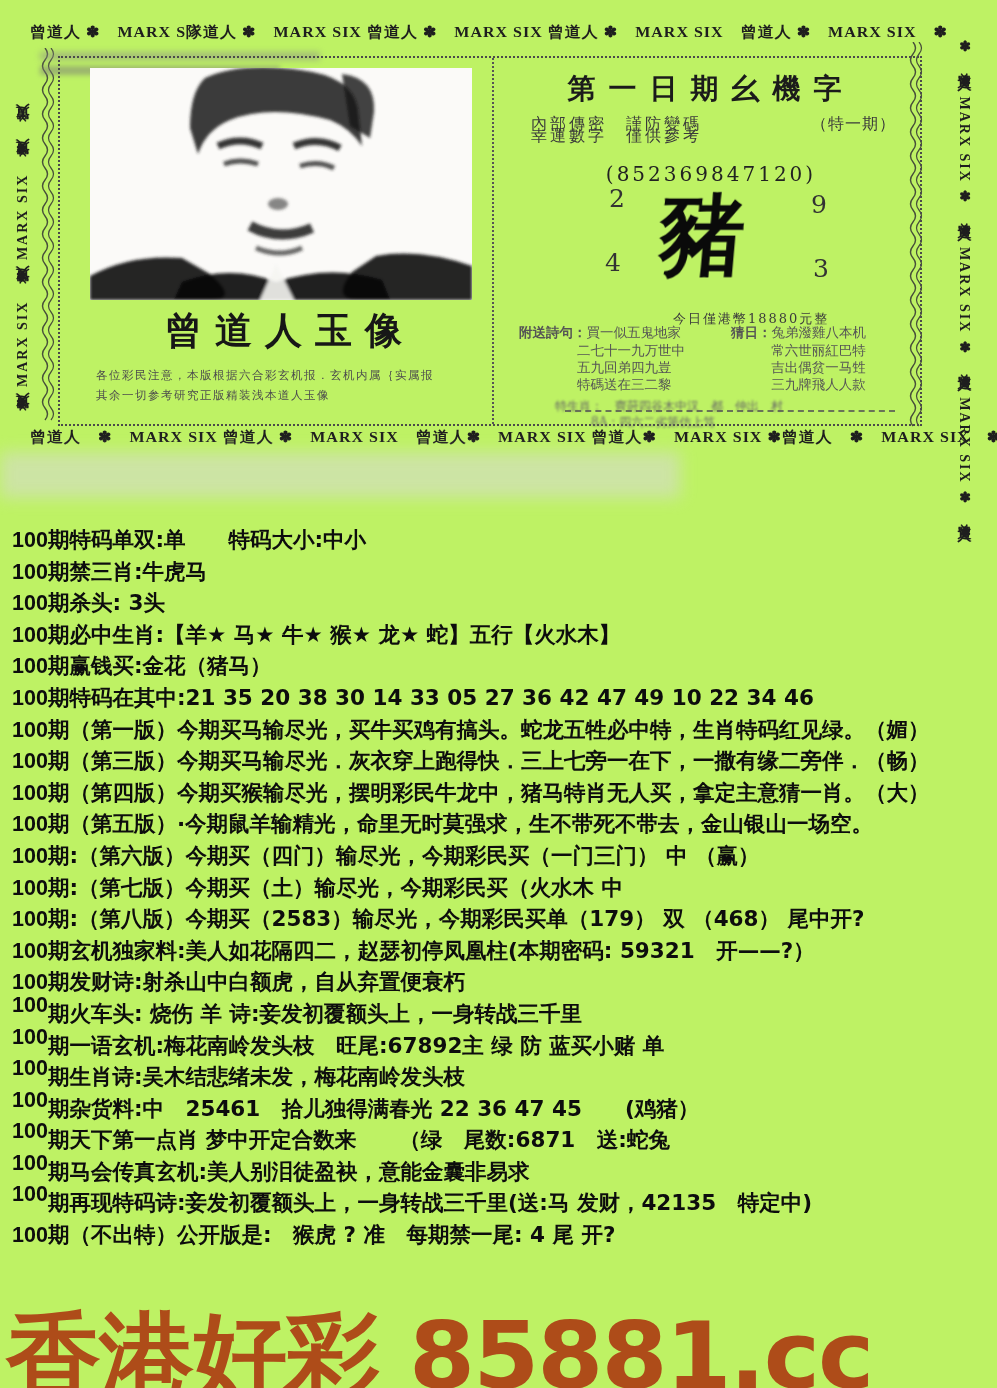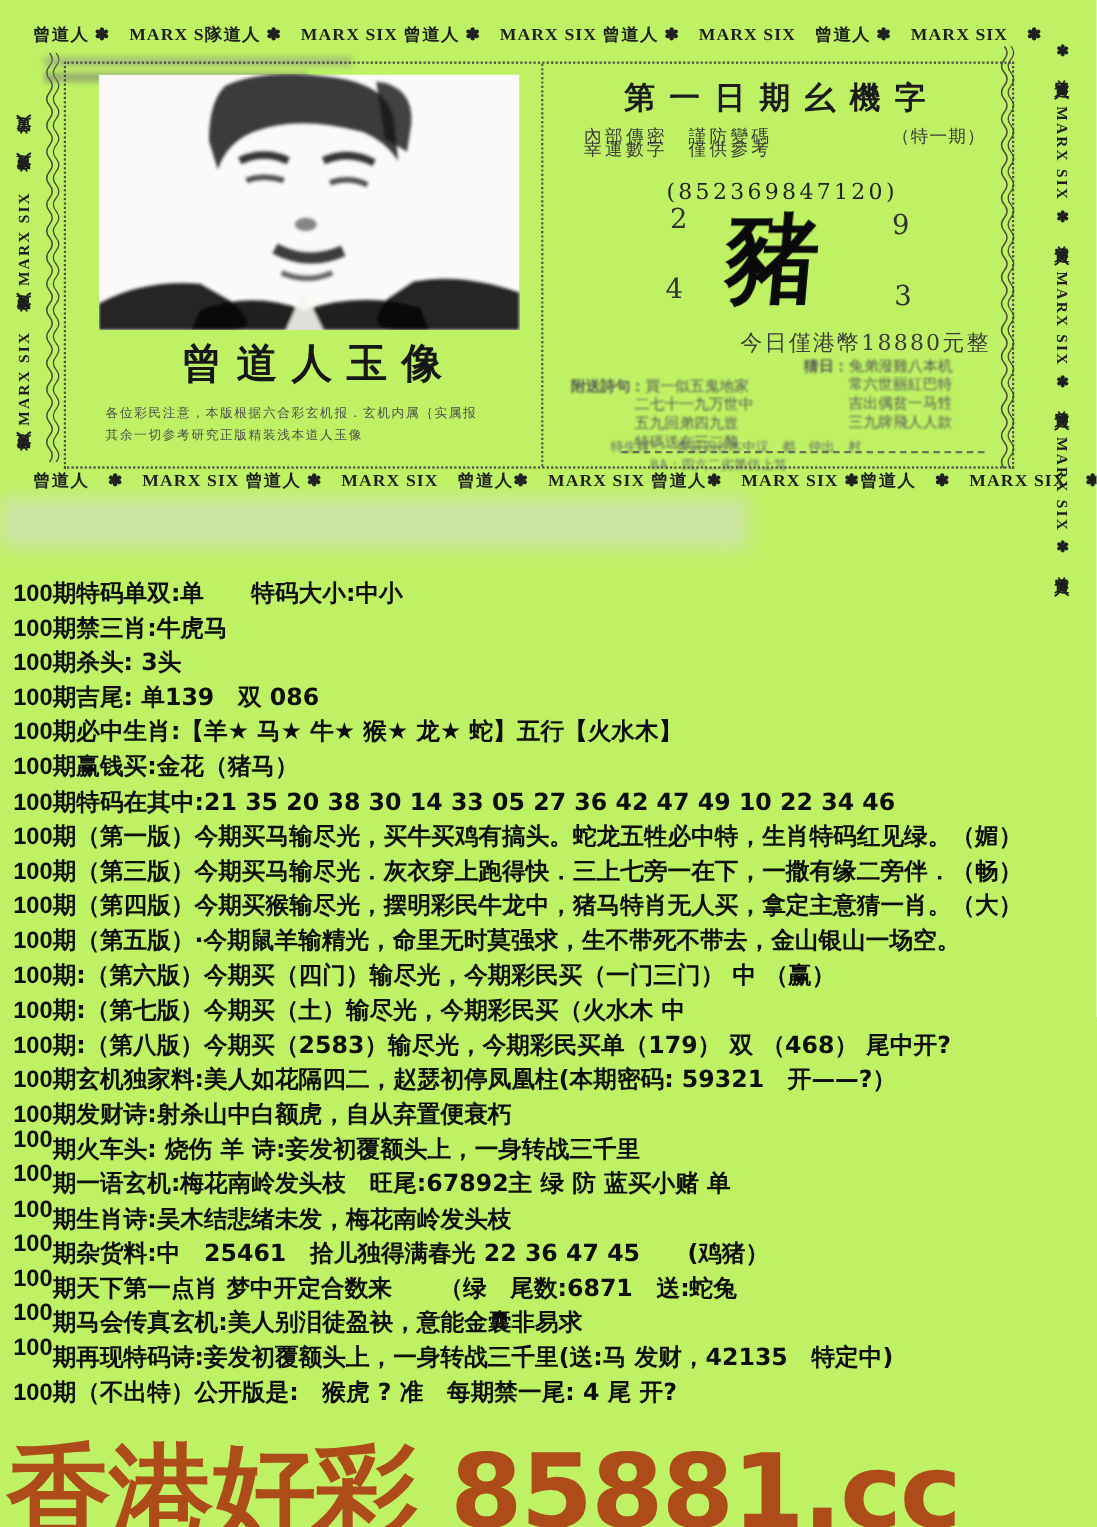--- a/index.html
+++ b/index.html
@@ -41,26 +41,26 @@
         filter:blur(.55px);white-space:nowrap;}
   .rr1{top:56px;} .rr2{top:68px;}
   .rr1 .issue{position:absolute;left:280px;top:0;letter-spacing:1px;}
   .digits{position:absolute;left:0;top:104px;width:100%;text-align:center;font-size:20px;
         letter-spacing:3px;color:#222;filter:blur(.3px);}
   .zodiac{position:absolute;left:110px;top:128px;width:200px;height:100px;}
   .zchar{position:absolute;left:44px;top:-8px;font-size:86px;font-weight:900;color:#0a0a0a;
         transform:skewX(-5deg) scaleY(1.02);font-family:"DejaVu Serif",serif;filter:blur(.3px);}
   .znum{position:absolute;font-size:25px;color:#333;filter:blur(.35px);font-family:"DejaVu Serif",serif;}
   .ztl{left:-6px;top:-2px;} .ztr{left:196px;top:4px;} .zbl{left:-10px;top:62px;} .zbr{left:198px;top:68px;}
-  .price{position:absolute;left:168px;top:240px;font-size:20px;letter-spacing:2px;color:#3c3c3c;
+  .price{position:absolute;left:168px;top:252px;font-size:13px;letter-spacing:2px;color:#3c3c3c;
         filter:blur(.55px);white-space:nowrap;text-align:right;}
   .pcols{position:absolute;left:14px;top:266px;width:390px;font-size:13.5px;color:#555;
         filter:blur(.75px);}
   .pcol{position:absolute;top:0;white-space:nowrap;}
-  .pc-l{left:0;margin-top:18px;} .pc-r{left:212px;}
+  .pc-l{left:0;} .pc-r{left:212px;}
   .pcol .hd{font-weight:700;}
   .pcol .pl{margin-left:58px;line-height:17px;}
   .pc-r .pl{margin-left:40px;text-align:center;}
   .pfoot{position:absolute;left:50px;font-size:12px;color:#666;filter:blur(.8px);white-space:nowrap;}
   .pf1{top:340px;} .pf2{top:356px;left:86px;}
   .dashrow{position:absolute;left:60px;top:352px;width:330px;border-top:2px dashed #555;opacity:.8;}
 
   .smudge{position:absolute;left:0;top:452px;width:680px;height:46px;background:#d9d9d9;
         filter:blur(8px);opacity:.55;}
   .smudge2{position:absolute;left:40px;top:52px;width:280px;height:8px;background:#888;
@@ -192,23 +192,20 @@
     <div class="line-row">
       <span class="prefix">100</span><span class="rest">期特码单双:单　　特码大小:中小</span>
     </div>
   <div class="line-row">
       <span class="prefix">100</span><span class="rest">期禁三肖:牛虎马</span>
     </div>
       <div class="line-row">
       <span class="prefix">100</span><span class="rest">期杀头: 3头</span>
     </div>
       <div class="line-row">
-      <span class="prefix">100</span><span class="rest">期吉尾: 单139　双 086</span>
-    </div>
-      <div class="line-row">
       <span class="prefix">100</span><span class="rest">期必中生肖:【羊★ 马★ 牛★ 猴★ 龙★ 蛇】五行【火水木】</span>
     </div>
       <div class="line-row">
       <span class="prefix">100</span><span class="rest">期赢钱买:金花（猪马）</span>
     </div>
       <div class="line-row">
       <span class="prefix">100</span><span class="rest">期特码在其中:21 35 20 38 30 14 33 05 27 36 42 47 49 10 22 34 46</span>
     </div>
       <div class="line-row">
       <span class="prefix">100</span><span class="rest">期（第一版）今期买马输尽光，买牛买鸡有搞头。蛇龙五牲必中特，生肖特码红见绿。（媚）</span>

